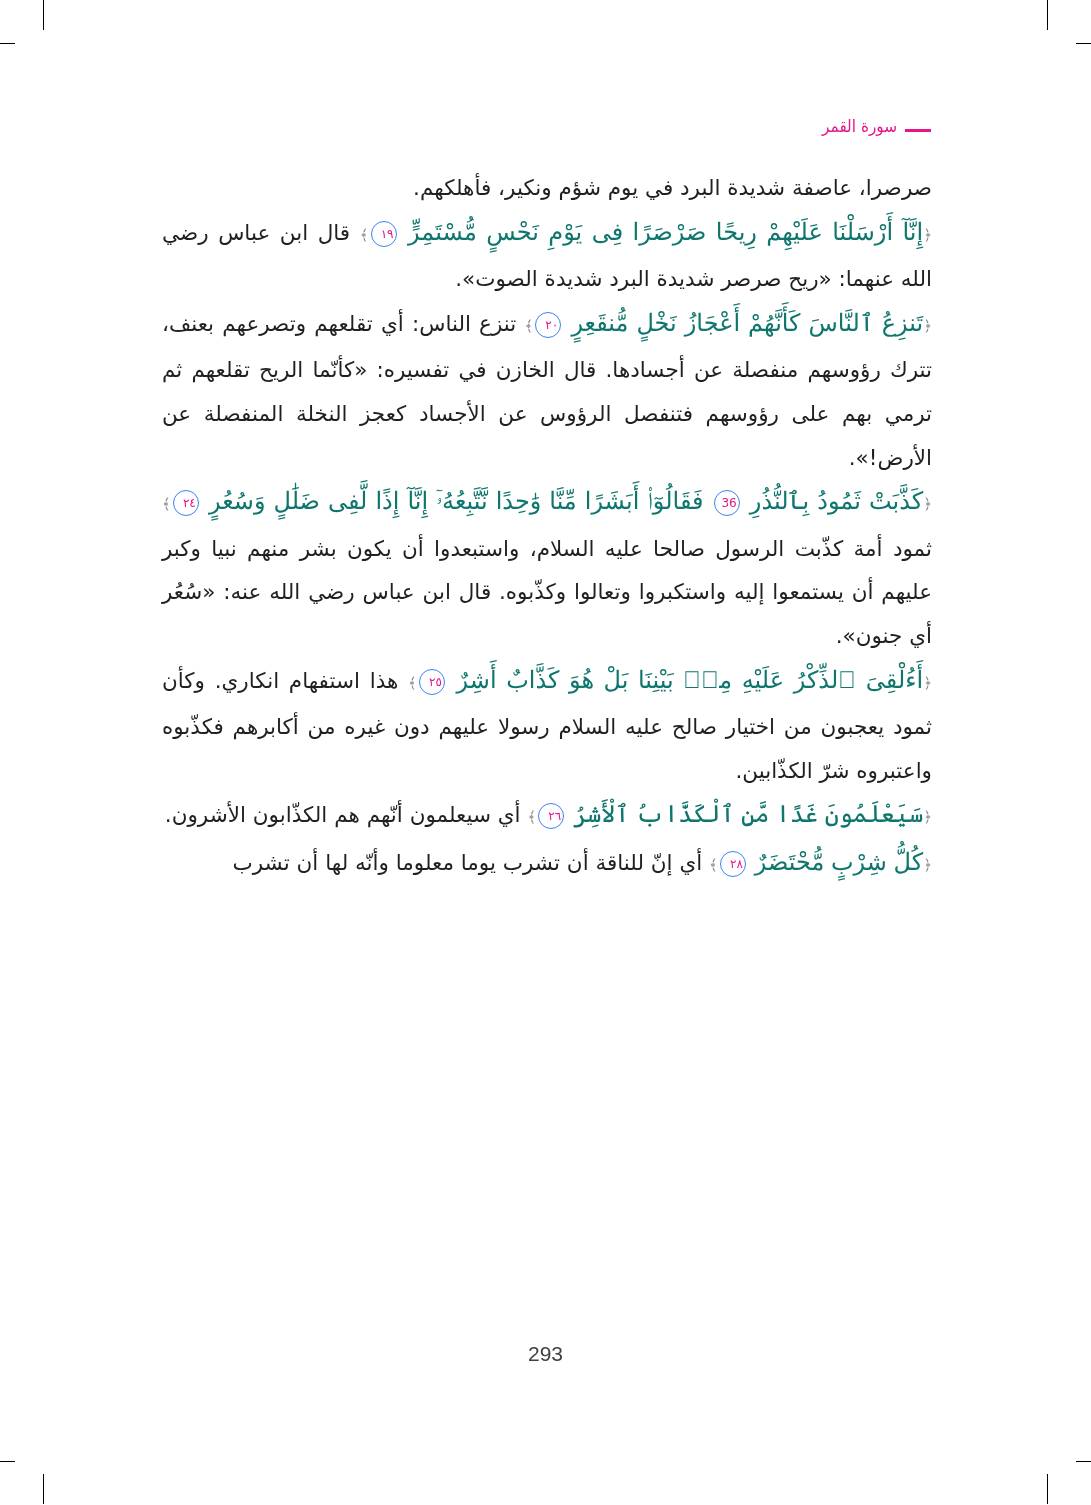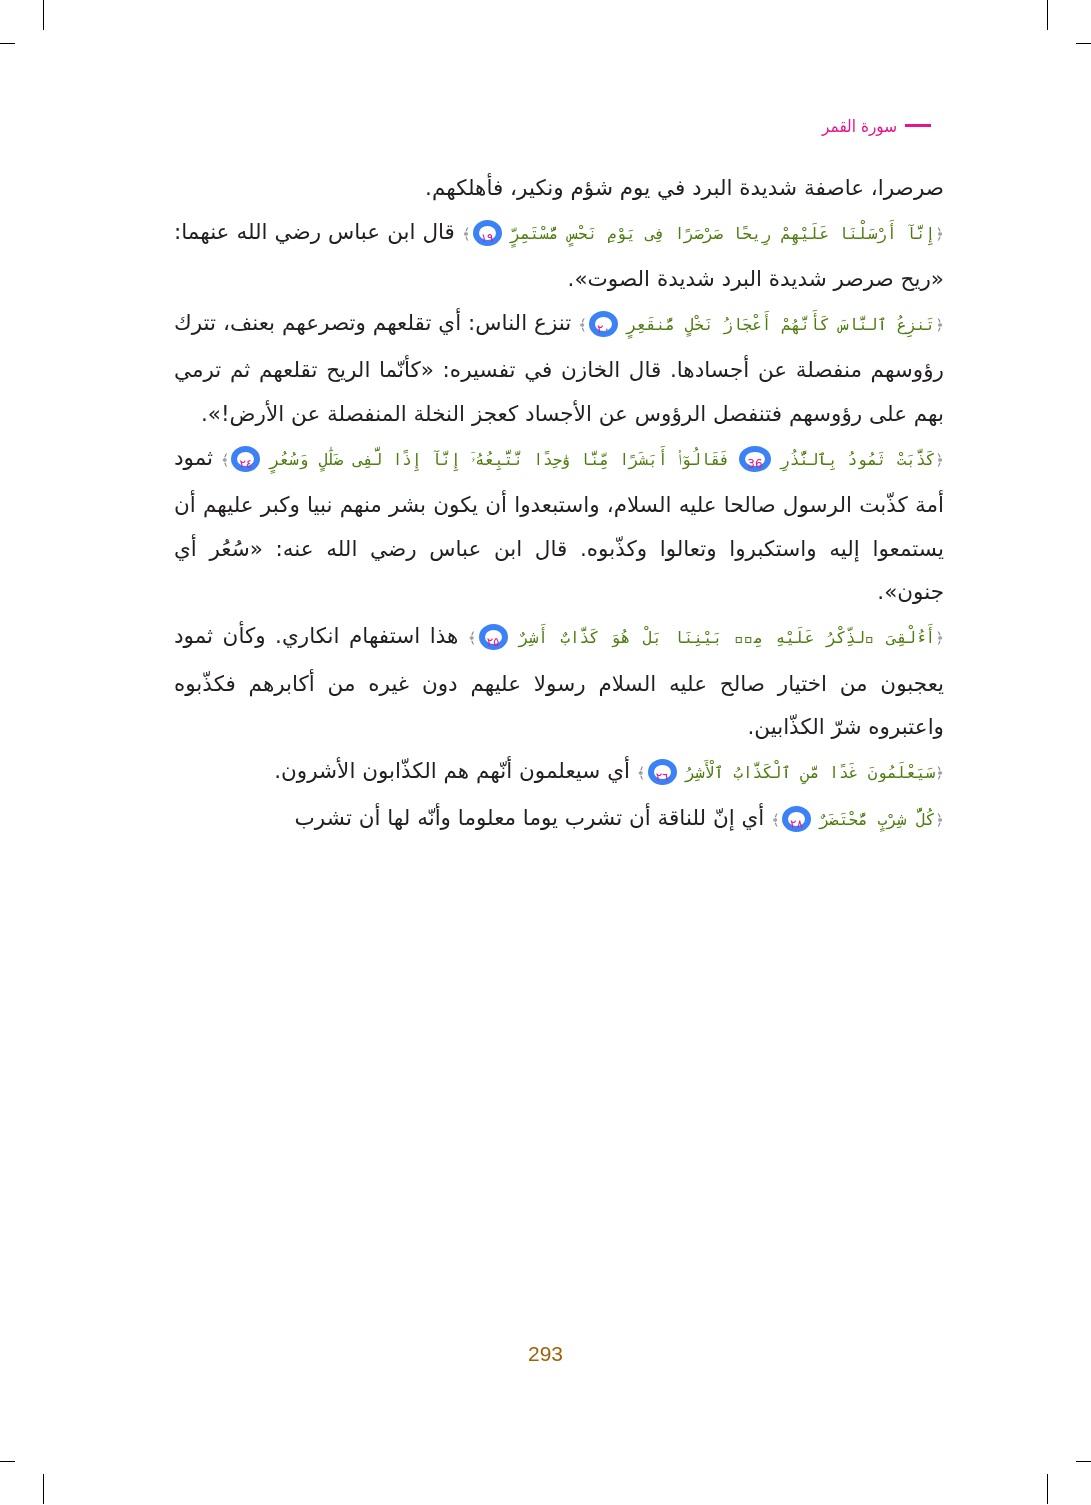--- a/index.html
+++ b/index.html
@@ -19,82 +19,83 @@
     .crop { position: absolute; background: #000; }
     .crop.v { width: 1px; height: 30px; }
     .crop.h { width: 15px; height: 1px; }
 
     .running-head {
       position: absolute;
       top: 116px;
       right: 160px;
       direction: rtl;
       display: flex;
+      align-items: center;
       gap: 8px;
       color: #e6168a;
       font-size: 17px;
       font-family: "DejaVu Sans Condensed", "DejaVu Sans", sans-serif;
     }
     .running-head .rule {
       display: inline-block;
       width: 26px;
       height: 3px;
       background: #e6168a;
       margin-top: 8px;
     }
 
     .text-block {
       position: absolute;
       top: 166px;
-      left: 174px;
+      left: 162px;
       width: 770px;
       direction: rtl;
       text-align: justify;
       font-size: 21.5px;
       line-height: 43.6px;
     }
     .para {
       margin: 0;
       text-align-last: right;
     }
     .ayah {
-      color: #4d7c0f;
-      font-family: Liberation Mono, monospace;
-      font-size: 16px;
+      color: #0f766e;
+      font-family: Liberation Sans, sans-serif;
+      font-size: 24px;
     }
     .bracket {
       color: #8a8a8a;
       font-size: 15px;
     }
     .ayah-num {
       display: inline-block;
       min-width: 26px;
       height: 26px;
       line-height: 24px;
       text-align: center;
-      border: 6px solid #3b82f6;
+      border: 1px solid #3b82f6;
       border-radius: 50%;
       color: #e6168a;
       font-size: 12px;
       font-family: "DejaVu Sans", sans-serif;
       vertical-align: middle;
       margin: 0 2px;
       box-sizing: border-box;
       padding: 0 2px;
     }
 
     .page-number {
       position: absolute;
       top: 1342px;
       left: 0;
       width: 1091px;
       text-align: center;
       font-family: "Liberation Sans", sans-serif;
       font-size: 21px;
-      color: #a16207;
+      color: #404040;
     }
   </style>
 </head>
 <body>
 
 <div class="crop v" style="left:43px; top:0;"></div>
 <div class="crop h" style="left:0; top:43px;"></div>
 <div class="crop v" style="left:1047px; top:0;"></div>
 <div class="crop h" style="left:1076px; top:43px;"></div>
 <div class="crop h" style="left:0; top:1461px;"></div>

